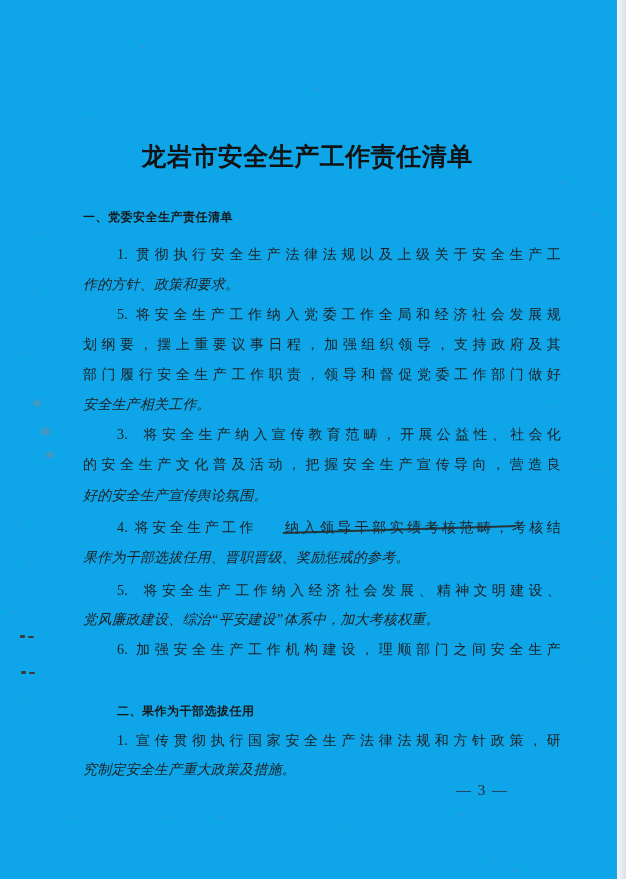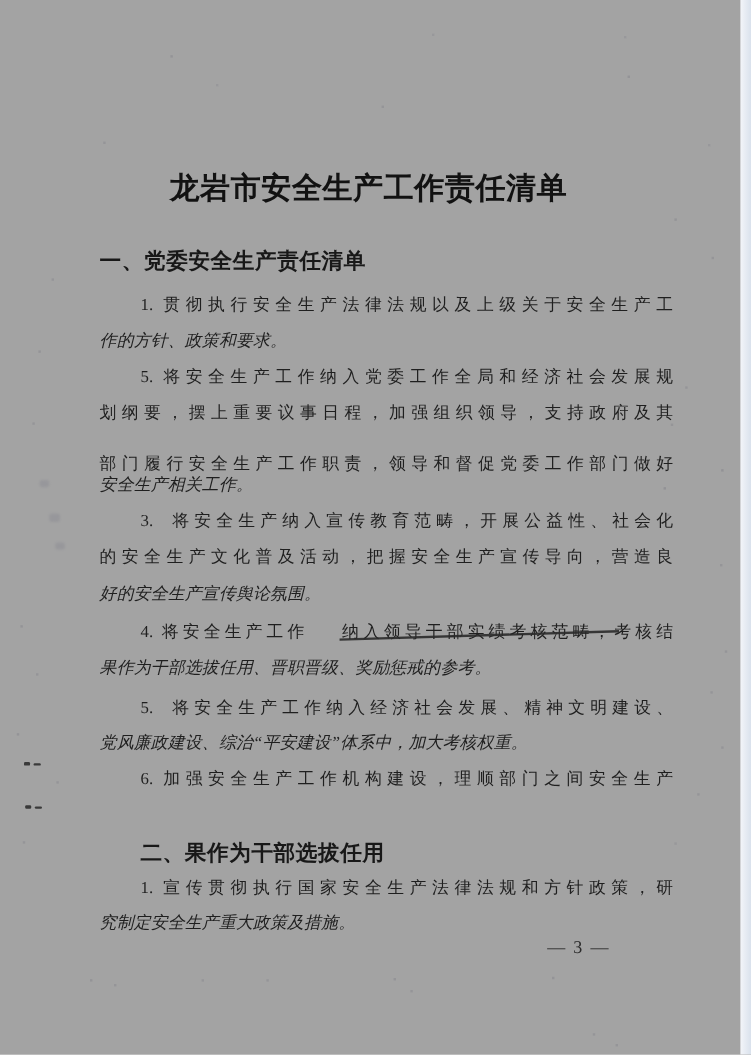--- a/index.html
+++ b/index.html
@@ -1,28 +1,28 @@
 <!DOCTYPE html>
 <html><head>
 <meta charset="utf-8">
 <style>
   html,body { margin:0; padding:0; background:#e9e9e9; }
   .page {
     position:relative; width:626px; height:879px; margin:0 auto;
-    background:#a3a3a3; overflow:hidden;
+    background:#0ea5e9; overflow:hidden;
     font-family:"Liberation Serif", serif; color:#1f1f1f;
   }
   .title {
     position:absolute; top:140px; left:0; width:614px; text-align:center;
     font-size:25px; font-weight:bold; color:#121212; letter-spacing:0.5px;
   }
   .heading {
     position:absolute; left:83px; width:476px; box-sizing:border-box;
     font-family:"Liberation Sans", sans-serif; font-weight:bold;
-    font-size:18px; line-height:24px; color:#181818; letter-spacing:0.5px;
+    font-size:12px; line-height:24px; color:#181818; letter-spacing:0.5px;
   }
   .heading.indent { padding-left:34px; }
   .line {
     position:absolute; left:83px; width:478px; height:27px; box-sizing:border-box;
     font-size:14px; line-height:25px; letter-spacing:0.2px;
     text-align:justify; text-align-last:justify; white-space:pre-wrap;
   }
   .line.indent { padding-left:34px; }
   .line.end { text-align-last:left;font-style:italic; }
   .u { position:relative;margin-left:28px; }
@@ -78,21 +78,21 @@
 <div class="page">
 
   <div class="title">龙岩市安全生产工作责任清单</div>
 
   <div class="heading" style="top:205px">一、党委安全生产责任清单</div>
 
   <div class="line indent" style="top:242px">1. 贯彻执行安全生产法律法规以及上级关于安全生产工</div>
   <div class="line end" style="top:272px">作的方针、政策和要求。</div>
   <div class="line indent" style="top:302px">5. 将安全生产工作纳入党委工作全局和经济社会发展规</div>
   <div class="line" style="top:332px">划纲要，摆上重要议事日程，加强组织领导，支持政府及其</div>
-  <div class="line" style="top:375px">部门履行安全生产工作职责，领导和督促党委工作部门做好</div>
+  <div class="line" style="top:362px">部门履行安全生产工作职责，领导和督促党委工作部门做好</div>
   <div class="line end" style="top:392px">安全生产相关工作。</div>
   <div class="line indent" style="top:422px">3.  将安全生产纳入宣传教育范畴，开展公益性、社会化</div>
   <div class="line end" style="top:483px">好的安全生产宣传舆论氛围。</div>
   <div class="line" style="top:452px">的安全生产文化普及活动，把握安全生产宣传导向，营造良</div>
   <div class="line indent" style="top:515px"><span>4. 将安全生产工作</span><span class="u">纳入领导干部实绩考核范畴，</span><span>考核结</span></div>
   <div class="line end" style="top:545px">果作为干部选拔任用、晋职晋级、奖励惩戒的参考。</div>
   <div class="line indent" style="top:578px">5.  将安全生产工作纳入经济社会发展、精神文明建设、</div>
   <div class="line end" style="top:607px">党风廉政建设、综治“平安建设”体系中，加大考核权重。</div>
   <div class="line indent" style="top:637px">6. 加强安全生产工作机构建设，理顺部门之间安全生产</div>
 

